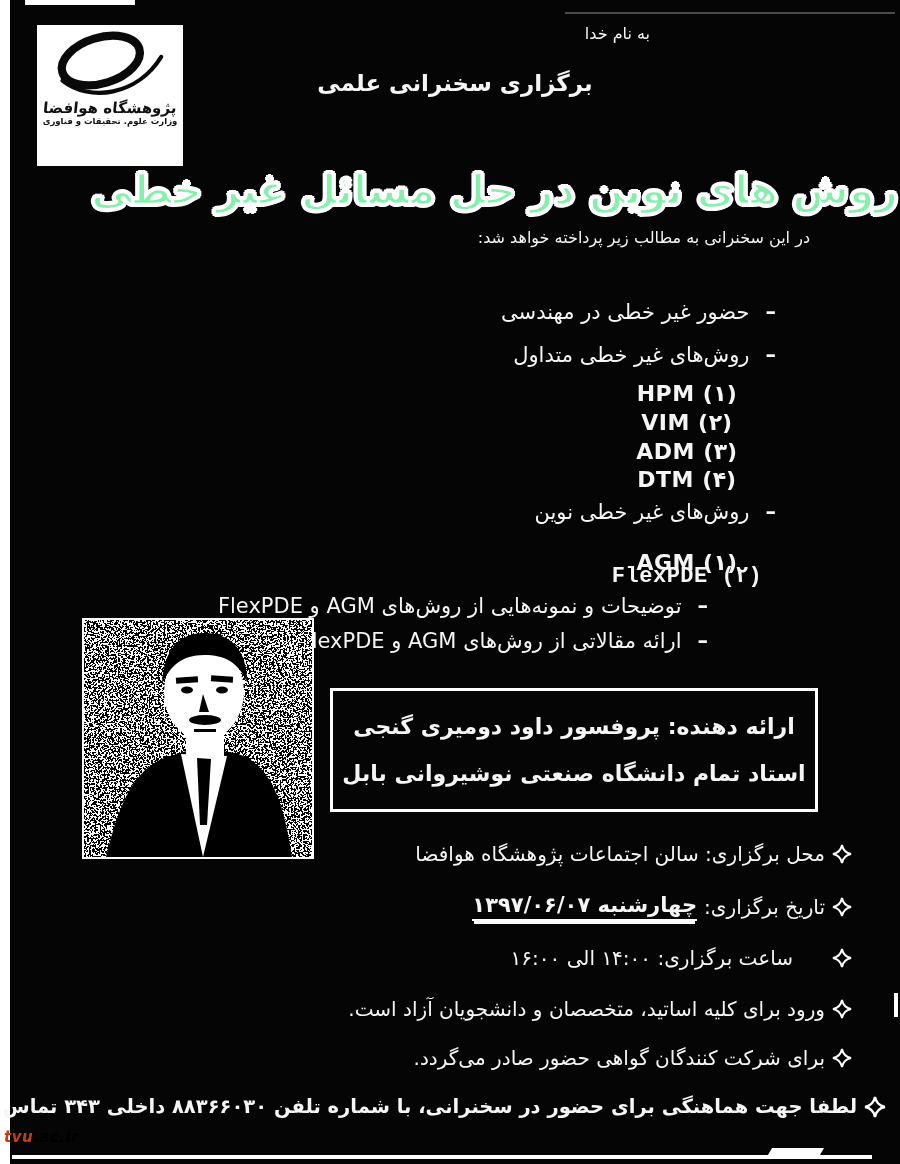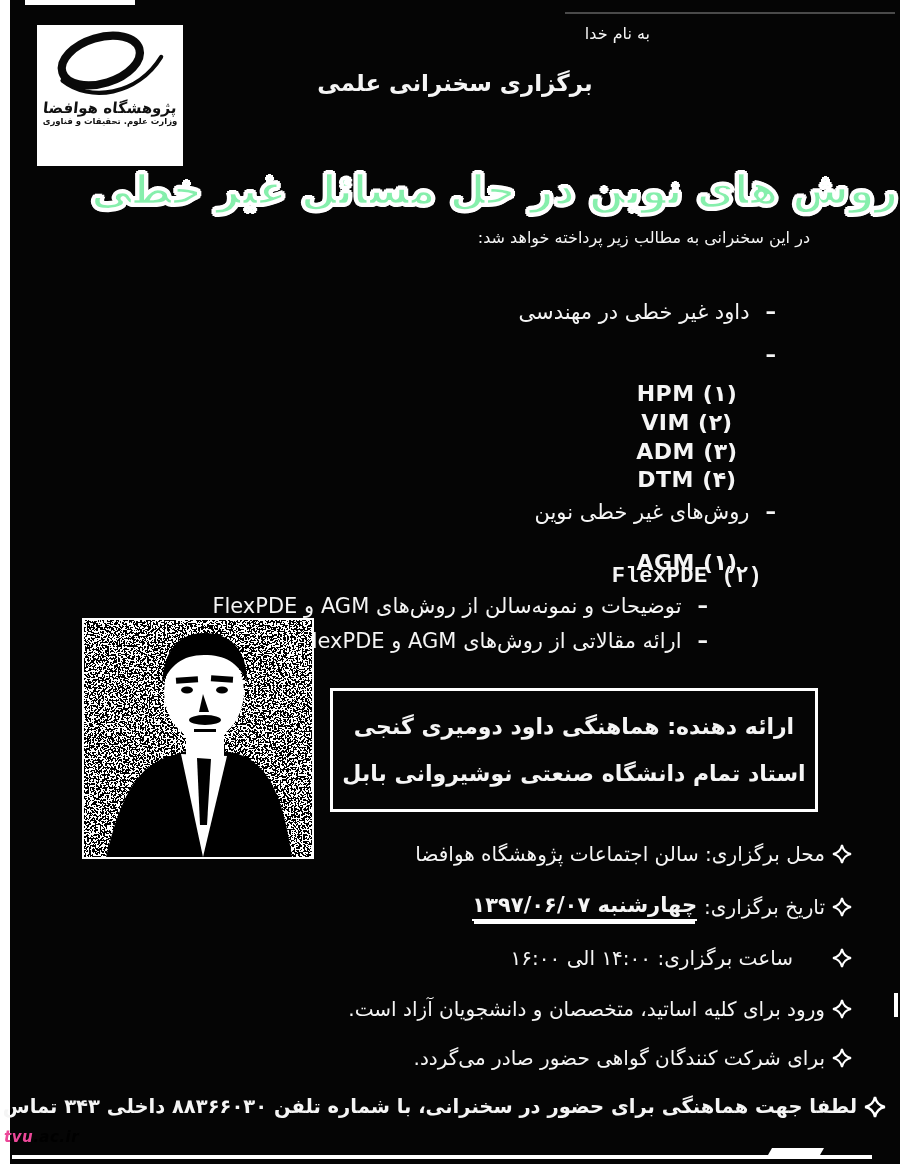--- a/index.html
+++ b/index.html
@@ -79,21 +79,21 @@
     border-bottom:2px solid #fff; padding-bottom:2px;
     box-shadow:0 5px 0 -2px #fff;
   }
   .contact-row { font-weight:bold; font-size:19.5px; }
 
   
   .watermark {
     left:4px; top:1128px; font-size:15px; font-weight:bold; font-style:italic;
     letter-spacing:0.5px;
   }
-  .wm-1 { color:#ec4899; }
+  .wm-1 { color:#c2410c; }
   .wm-2 { color:#000000; }
   .artifact { background:#ffffff; }
   .a-topstrip  { left:15px;  top:0;      width:110px; height:5px; }
   .a-topline   { left:555px; top:12px;   width:330px; height:2px; opacity:0.28; }
   .a-botline   { left:2px;   top:1155px; width:860px; height:4px; }
   .a-botfrag   { left:760px; top:1148px; width:52px;  height:7px; transform:skewX(-30deg); }
   .a-edgetick  { left:884px; top:993px;  width:4px;   height:24px; }
 </style>
 </head>
 <body>
@@ -111,38 +111,39 @@
     <div class="logo-ministry">وزارت علوم. تحقیقات و فناوری</div>
   </div>
 
   <div class="abs bismillah">به نام خدا</div>
   <div class="abs event-type">برگزاری سخنرانی علمی</div>
   <div class="abs main-title">روش های نوین در حل مسائل غیر خطی</div>
   <div class="abs intro">در این سخنرانی به مطالب زیر پرداخته خواهد شد:</div>
 
   <div class="abs topic-dash" style="right:124px; top:300px;">
     <span class="dash">–</span>
-    <span>داود غیر خطی در مهندسی</span>
+    <span>حضور غیر خطی در مهندسی</span>
   </div>
   <div class="abs topic-dash" style="right:124px; top:343px;">
     <span class="dash">–</span>
+    <span>روش‌های غیر خطی متداول</span>
   </div>
   <div class="abs topic-center" style="top:381px;">HPM (۱)</div>
   <div class="abs topic-center" style="top:410px;">VIM (۲)</div>
   <div class="abs topic-center" style="top:439px;">ADM (۳)</div>
   <div class="abs topic-center" style="top:467px;">DTM (۴)</div>
   <div class="abs topic-dash" style="right:124px; top:500px;">
     <span class="dash">–</span>
     <span>روش‌های غیر خطی نوین</span>
   </div>
   <div class="abs topic-center" style="top:534px;margin-top:16px;">AGM (۱)</div>
   <div class="abs topic-center" style="top:562px;font-family:Liberation Mono, monospace;">FlexPDE (۲)</div>
   <div class="abs topic-dash" style="right:192px; top:594px;">
     <span class="dash">–</span>
-    <span>توضیحات و نمونه‌سالن از روش‌های AGM و FlexPDE</span>
+    <span>توضیحات و نمونه‌هایی از روش‌های AGM و FlexPDE</span>
   </div>
   <div class="abs topic-dash" style="right:192px; top:629px;">
     <span class="dash">–</span>
     <span>ارائه مقالاتی از روش‌های AGM و FlexPDE</span>
   </div>
 
   <div class="abs photo">
     <svg viewBox="0 0 228 237" preserveAspectRatio="none" aria-hidden="true">
       <defs>
         <filter id="speckle" x="0" y="0" width="100%" height="100%">
@@ -179,21 +180,21 @@
 
       <path d="M119 74 L115 92 L125 92 Z" fill="#000"></path>
 
       <ellipse cx="121" cy="100" rx="16" ry="5" fill="#000"></ellipse>
 
       <rect x="110" y="109" width="22" height="3" fill="#000"></rect>
     </svg>
   </div>
 
   <div class="abs presenter-box">
-    <div>ارائه دهنده:  هماهنگی داود دومیری گنجی</div>
+    <div>ارائه دهنده:  پروفسور داود دومیری گنجی</div>
     <div>استاد تمام دانشگاه صنعتی نوشیروانی بابل</div>
   </div>
 
   <div class="abs detail-row" style="right:48px; top:842px;">
     <span class="bullet">
       <svg width="20" height="20" viewBox="0 0 20 20">
           <path d="M10 1 Q11.5 8.5 19 10 Q11.5 11.5 10 19 Q8.5 11.5 1 10 Q8.5 8.5 10 1 Z" fill="none" stroke="#fff" stroke-width="2"></path>
         </svg>
     </span>
     <span>محل برگزاری: سالن اجتماعات پژوهشگاه هوافضا</span>

